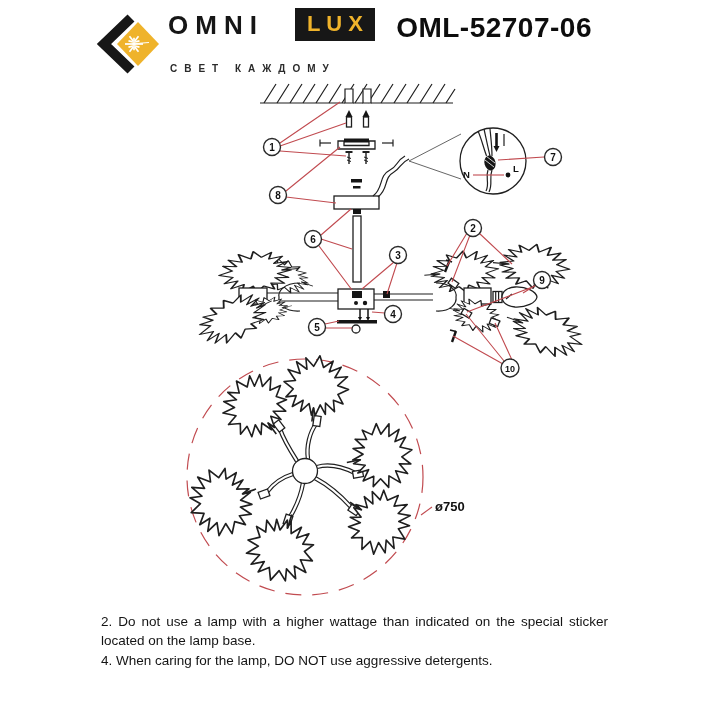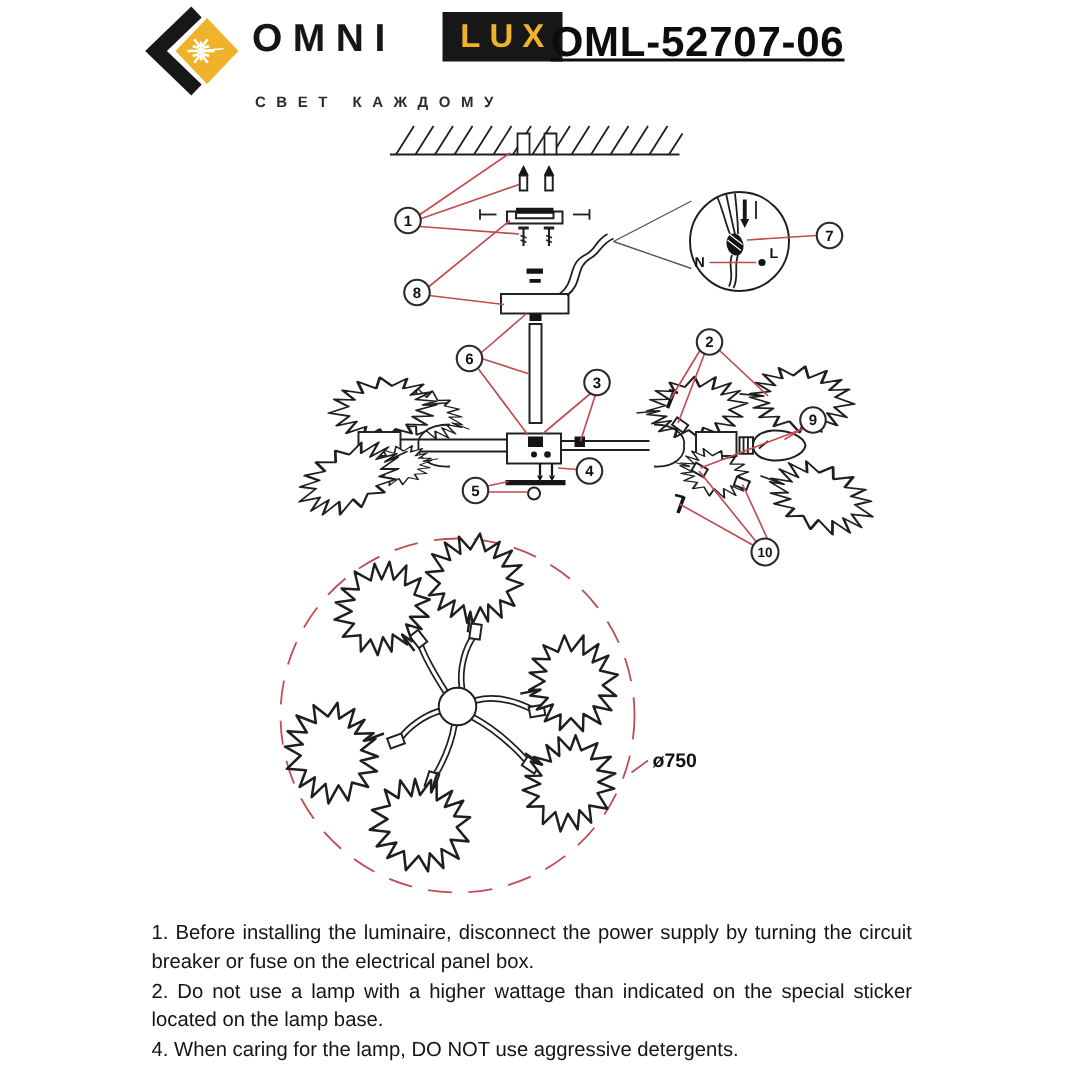--- a/index.html
+++ b/index.html
@@ -1,25 +1,25 @@
 <!DOCTYPE html>
 <html><head>
 <meta charset="utf-8">
 <style>
   html,body{margin:0;padding:0;background:#ffffff;width:720px;height:720px;overflow:hidden;}
   .page{position:relative;width:720px;height:720px;background:#fff;font-family:"Liberation Sans",sans-serif;}
   
-  .logo{position:absolute;left:96px;top:4px;display:flex;align-items:flex-start;}
+  .logo{position:absolute;left:96px;top:4px;display:flex;align-items:flex-end;}
   .logo-mark{width:64px;height:60px;flex:0 0 auto;}
   .logo-text{margin-left:8px;padding-top:4px;}
   .logo-row{display:flex;align-items:center;gap:8px;}
   .brand-omni{font-weight:bold;font-size:26px;letter-spacing:7px;color:#161616;line-height:1;}
   .brand-lux{background:#171717;color:#efb32b;font-weight:bold;font-size:22px;letter-spacing:6px;line-height:1;padding:5px 6px 6px 12px;margin-left:23px;}
   .tagline{font-weight:bold;font-size:10px;letter-spacing:7px;color:#2b2b2b;margin-top:22px;margin-left:2px;white-space:nowrap;}
-  .model{position:absolute;right:157px;top:12px;font-weight:bold;font-size:28px;color:#0d0d0d;letter-spacing:0.5px;text-decoration:underline;}
+  .model{position:absolute;right:128px;top:12px;font-weight:bold;font-size:28px;color:#0d0d0d;letter-spacing:0.5px;}
   
   .diagram{position:absolute;left:0;top:0;width:720px;height:720px;}
   .ln{stroke:#1f1f1f;stroke-width:1.2;fill:none;}
   .wht{fill:#ffffff;stroke:#1f1f1f;stroke-width:1.3;}
   .blk{fill:#151515;stroke:none;}
   .red{stroke:#c14b50;stroke-width:1.1;fill:none;}
   .gry{stroke:#555;stroke-width:0.9;fill:none;}
   .tube{stroke:#1f1f1f;stroke-width:4.4;fill:none;}
   .tube-i{stroke:#ffffff;stroke-width:2.1;fill:none;}
   .callout circle{fill:#fff;stroke:#2a2a2a;stroke-width:1.4;}
@@ -284,18 +284,17 @@
         <use href="#leafShape" transform="translate(380,456) rotate(79) scale(1.25)"></use>
         <use href="#leafShape" transform="translate(378,521) rotate(124) scale(1.25)"></use>
         <use href="#leafShape" transform="translate(281,548) rotate(-162) scale(1.3)"></use>
         <use href="#leafShape" transform="translate(223,501) rotate(-110) scale(1.3)"></use>
       </g>
       <text class="dim" x="435" y="511">ø750</text>
     </g>
   </svg>
 
   <div class="instructions">
-    <p>1. Before installing the luminaire, disconnect the power supply by turning the circuit breaker or fuse on the electrical panel box.</p>
     <p>2. Do not use a lamp with a higher wattage than indicated on the special sticker located on the lamp base.</p>
     <p>4. When caring for the lamp, DO NOT use aggressive detergents.</p>
   </div>
 
 </div>
 
 </body></html>

